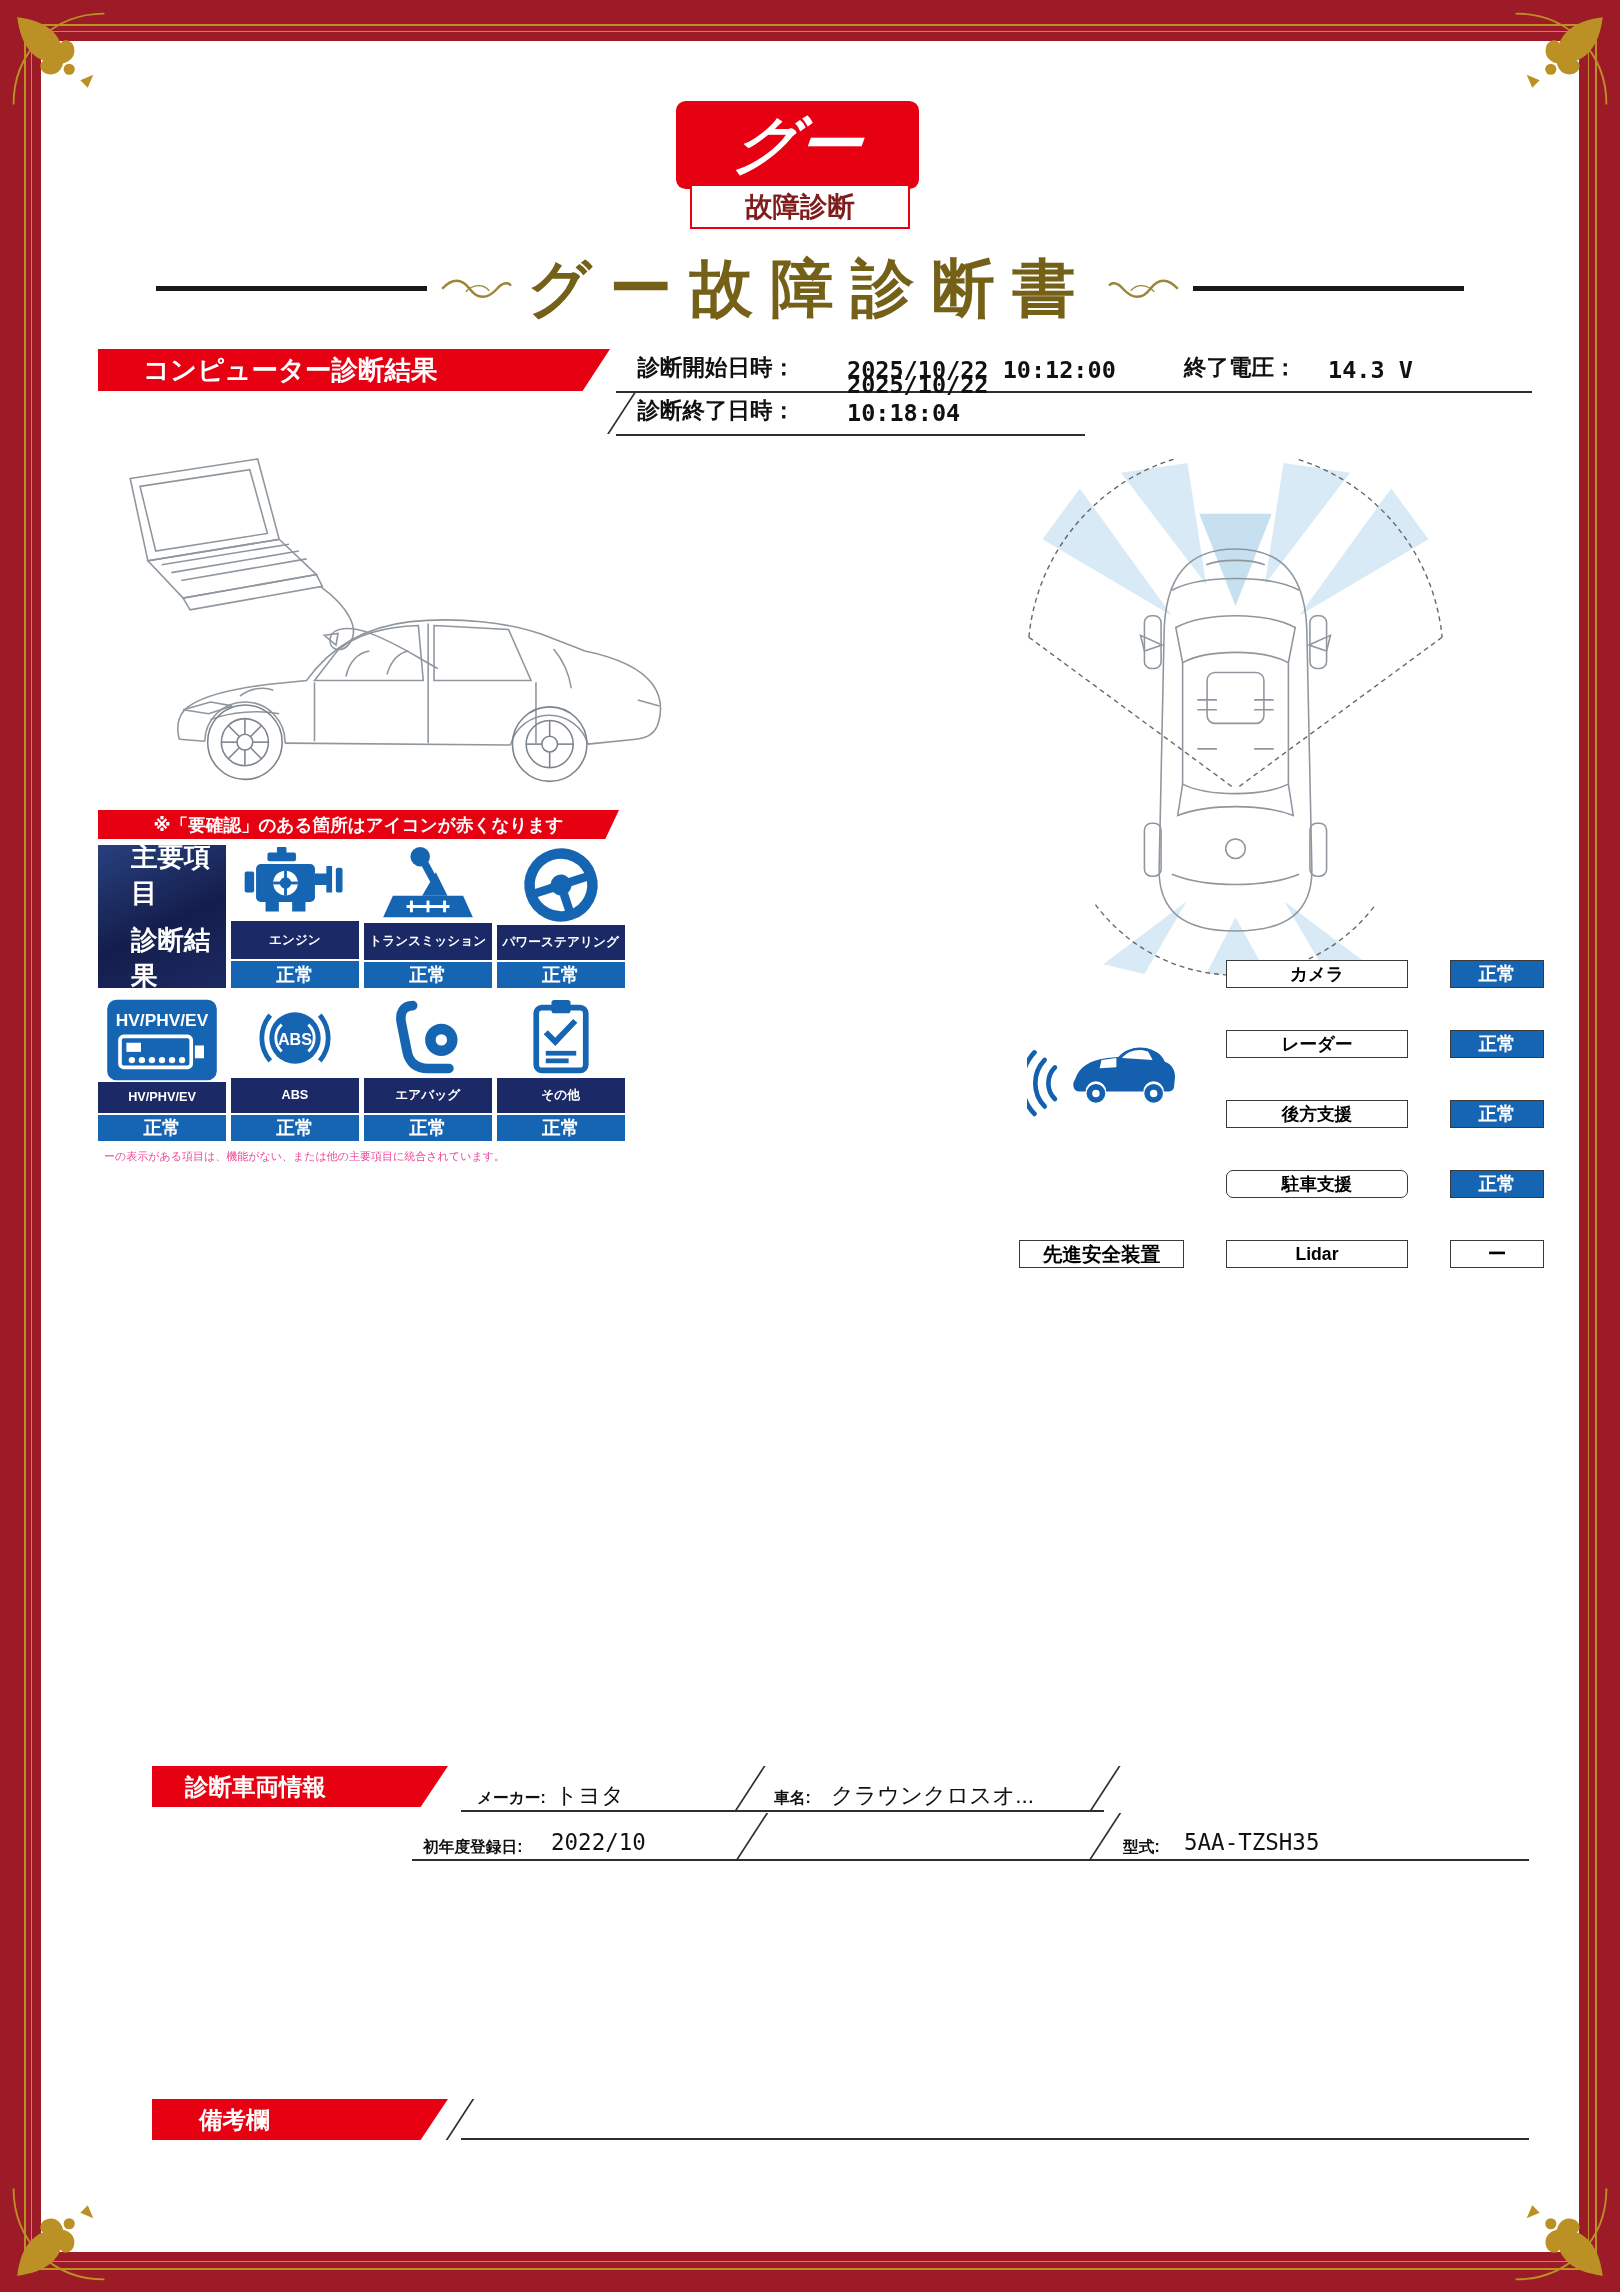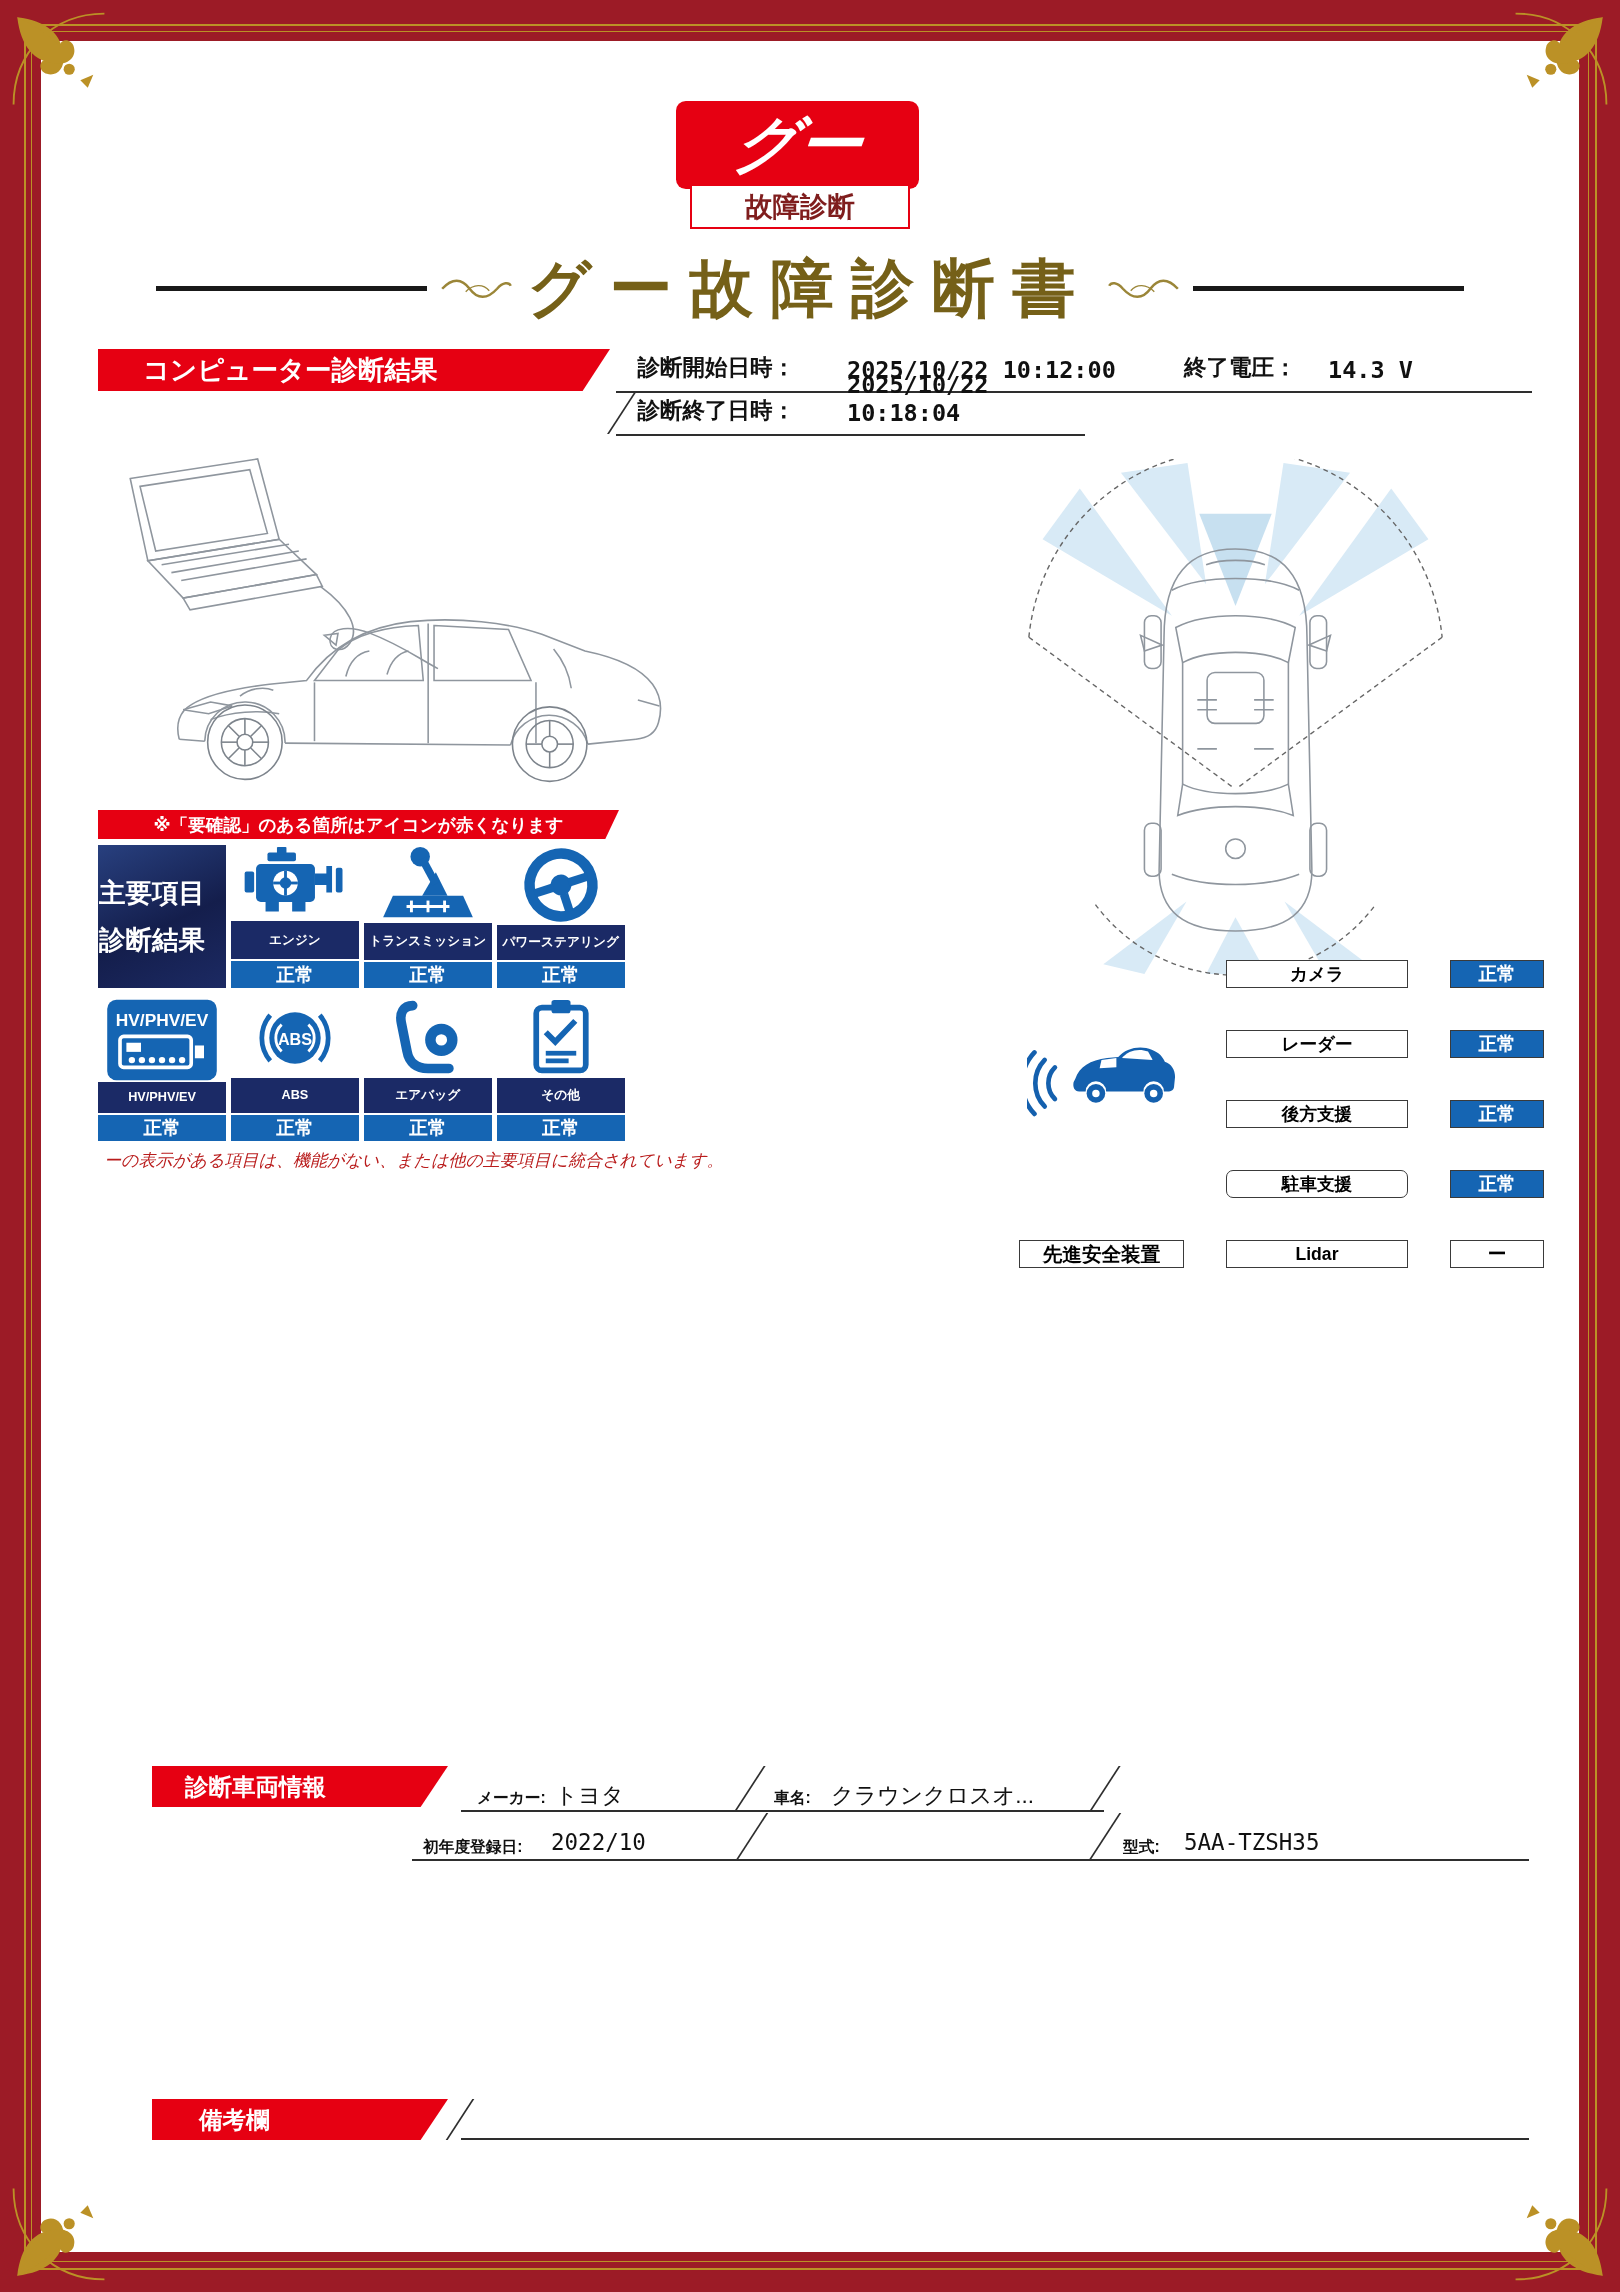--- a/index.html
+++ b/index.html
@@ -45,22 +45,22 @@
     clip-path:polygon(0 0,100% 0,calc(100% - 13.7px) 100%,0 100%);}
   
   .grid{left:98px;top:845px;display:grid;grid-template-columns:repeat(4,128px);column-gap:4.9px;row-gap:9.8px;}
   .cell{height:143px;display:flex;flex-direction:column;}
   .icon-area{flex:1;display:flex;align-items:center;justify-content:center;}
   .cell-label{height:42px;background:#1b2a66;color:#fff;font-size:12.7px;font-weight:bold;
     display:flex;align-items:center;justify-content:center;white-space:nowrap;}
   .cell-status{height:29px;margin-top:2px;background:#1565b3;color:#fff;font-size:18.6px;font-weight:bold;
     display:flex;align-items:center;justify-content:center;}
   .cell.hdr{background:linear-gradient(155deg,#28407f 0%,#141e4c 55%,#1c2a63 100%);
-    color:#fff;font-size:26.5px;font-weight:bold;justify-content:center;padding-left:1px;box-sizing:border-box;gap:11px;}
-  .footnote{left:104px;top:1149px;font-size:17px;color:#b91c1c;font-style:italic;}
+    color:#fff;font-size:26.5px;font-weight:bold;justify-content:center;padding-left:33px;box-sizing:border-box;gap:11px;}
+  .footnote{left:104px;top:1149px;font-size:11px;color:#ec4899;}
   
   .safety{left:1019px;top:960px;display:grid;grid-template-columns:165px 182px 94px;grid-template-rows:repeat(5,28px);gap:42px;}
   .s-icon{grid-column:1;grid-row:1/5;display:flex;align-items:center;justify-content:center;}
   .s-label{grid-column:1;grid-row:5;border:1px solid #3a3a3a;display:flex;align-items:center;justify-content:center;
     font-size:19.6px;font-weight:bold;color:#000;background:#fff;}
   .s-name{border:1px solid #3a3a3a;background:#fff;color:#000;font-size:17.6px;font-weight:bold;
     display:flex;align-items:center;justify-content:center;}
   .s-status{border:1px solid #3a3a3a;background:#1565b3;color:#fff;font-size:18.6px;font-weight:bold;
     display:flex;align-items:center;justify-content:center;}
   .s-status.none{background:#fff;color:#000;}

